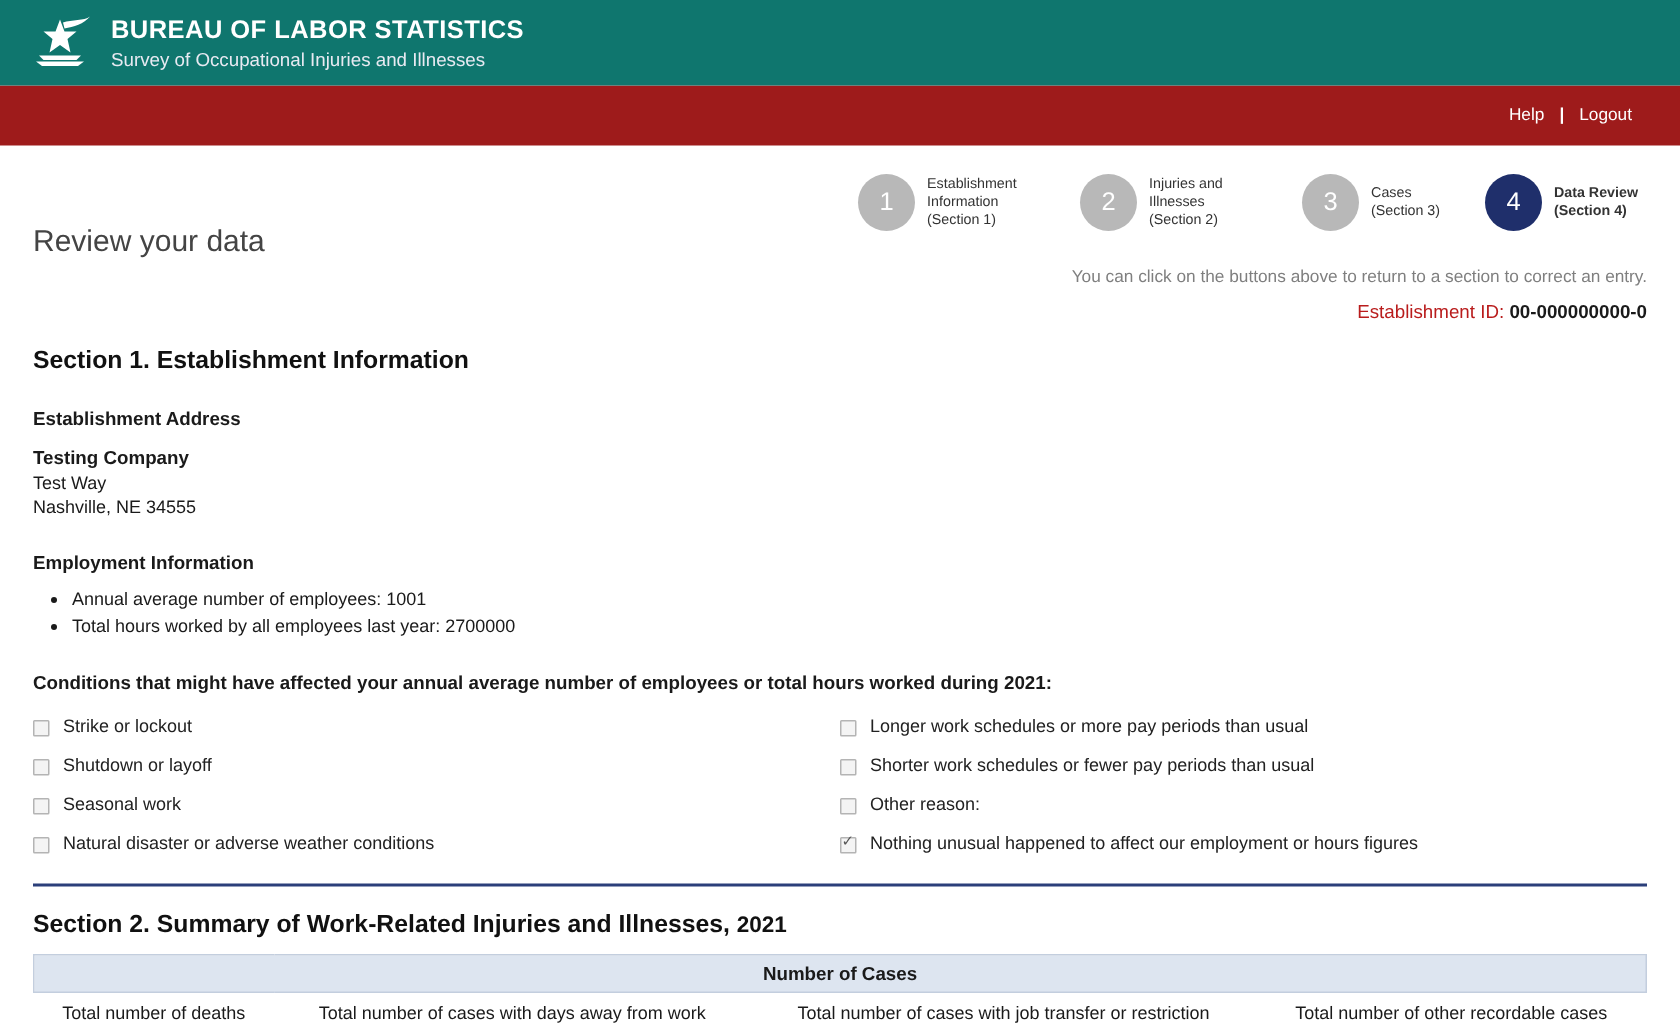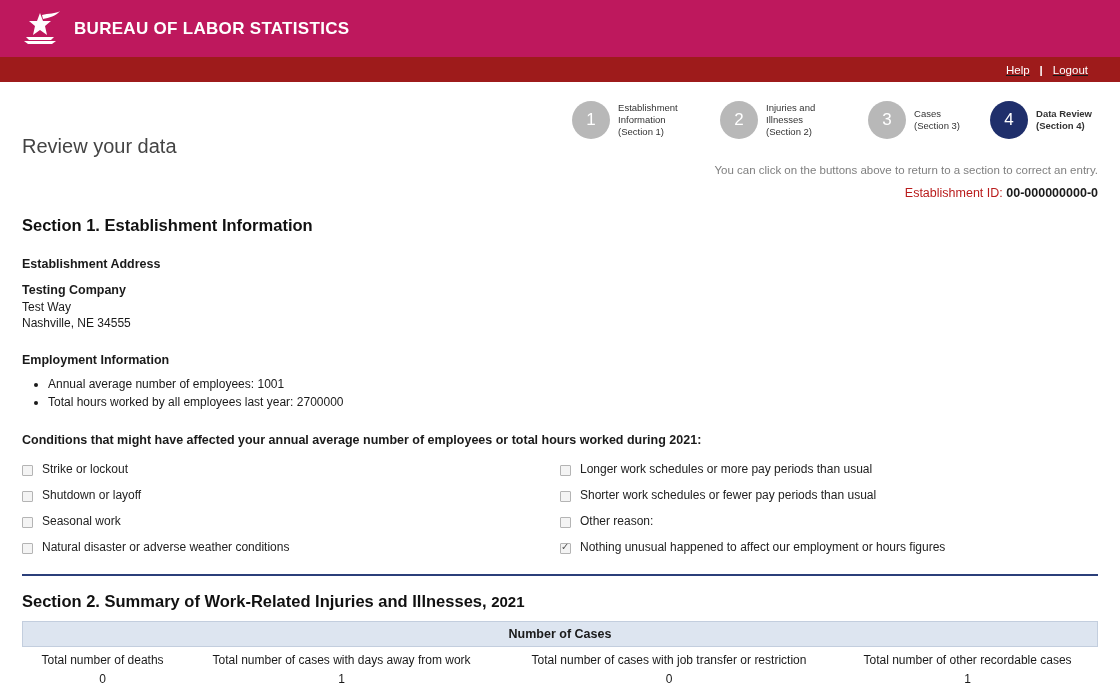--- a/index.html
+++ b/index.html
@@ -9,21 +9,21 @@
     width: 1120px;
     height: 685px;
     background: #ffffff;
     font-family: "Liberation Sans", sans-serif;
     color: #1a1a1a;
     overflow: hidden;
   }
 
   
   .header-bar {
-    background: #be185d;
+    background: #0f766e;
     height: 57px;
     display: flex;
     align-items: center;
     padding: 0 0 0 18px;
     position: relative;
   }
   .logo-mark {
     width: 44px;
     height: 44px;
     position: relative;
@@ -38,26 +38,25 @@
     font-weight: bold;
     letter-spacing: 0.3px;
   }
   .agency-sub {
     color: #e8eaf2;
     font-size: 12.5px;
     margin-top: 3px;
   }
   .red-bar {
     background: #9e1b1b;
-    height: 25px;
+    height: 40px;
     display: flex;
     align-items: center;
     justify-content: flex-end;
     padding-right: 22px;
-    text-decoration: underline;
   }
   .red-bar a {
     color: #ffffff;
     font-size: 11.5px;
     text-decoration: none;
     padding: 0 10px;
   }
   .red-bar .sep {
     color: #ffffff;
     font-size: 11.5px;
@@ -245,20 +244,21 @@
   <div class="logo-mark">
     <svg width="44" height="44" viewBox="0 0 44 44">
       <path d="M6 34 L38 34 L34 37 L10 37 Z" fill="#ffffff"></path>
       <path d="M8 30 L36 30 L33 33 L11 33 Z" fill="#ffffff"></path>
       <path d="M22 6 L25 14 L33 14 L27 19 L29 28 L22 23 L15 28 L17 19 L11 14 L19 14 Z" fill="#ffffff"></path>
       <path d="M24 8 C30 6 38 7 42 4 C38 9 31 11 25 12 Z" fill="#ffffff"></path>
     </svg>
   </div>
   <div class="agency-block">
     <div class="agency-title">BUREAU OF LABOR STATISTICS</div>
+    <div class="agency-sub">Survey of Occupational Injuries and Illnesses</div>
   </div>
 </div>
 
 <div class="red-bar">
   <a href="#">Help</a>
   <span class="sep">|</span>
   <a href="#">Logout</a>
 </div>
 
 <div class="stepper">

